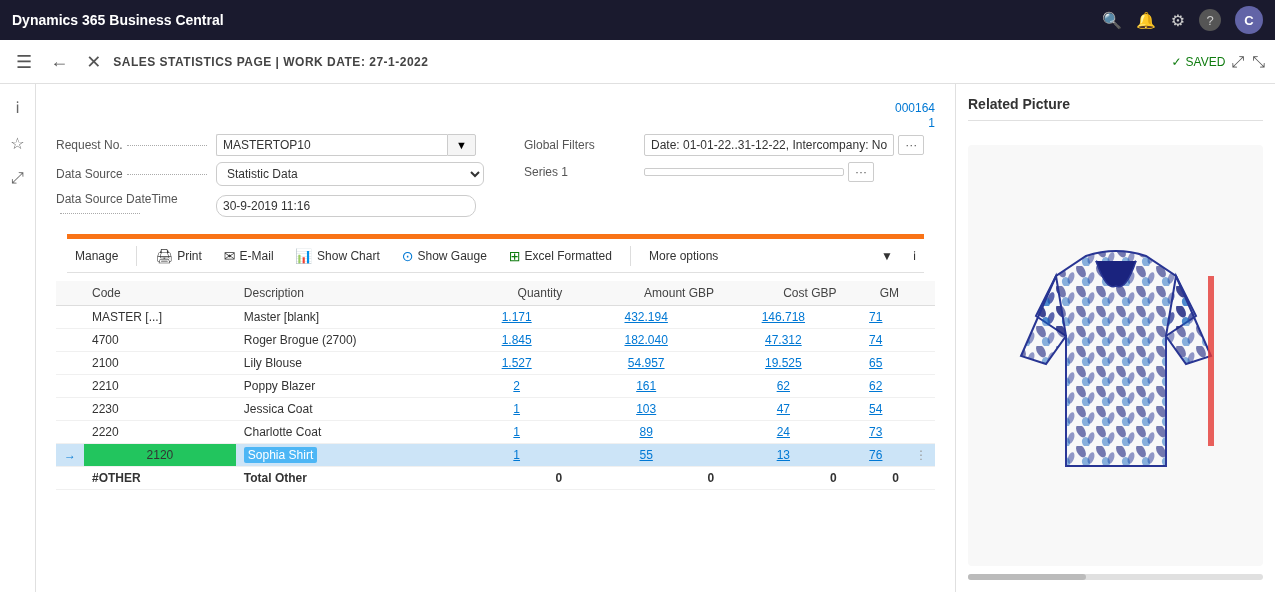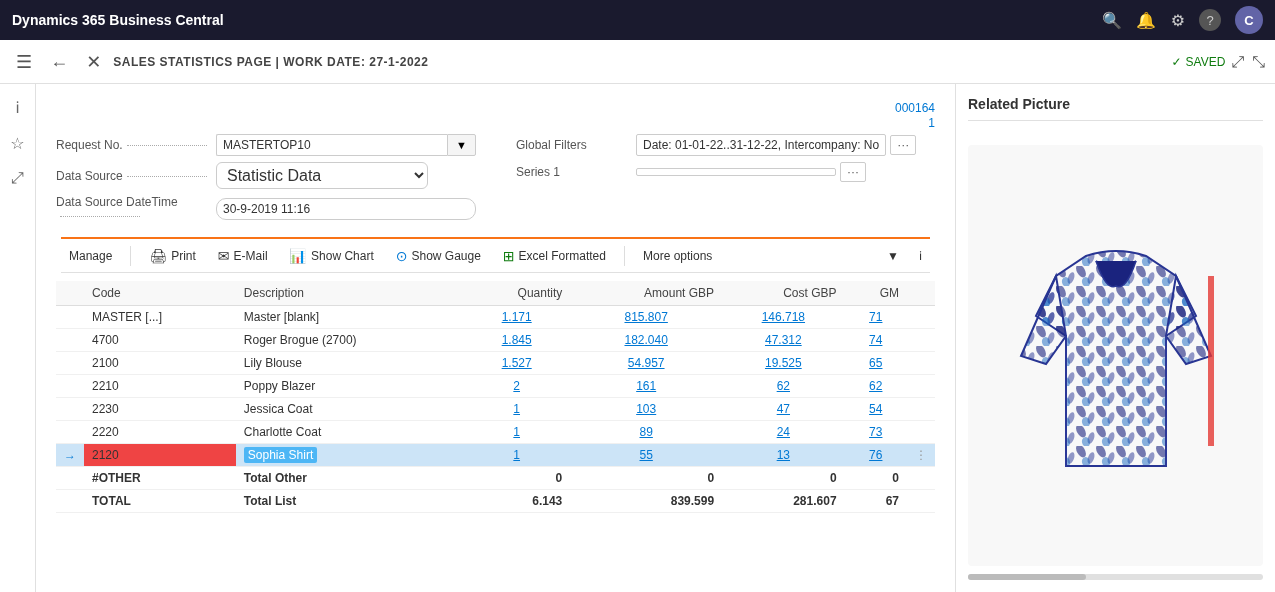--- a/index.html
+++ b/index.html
@@ -80,22 +80,22 @@
       padding: 3px 6px;
       font-size: 12px;
       width: 260px;
       color: #333;
       background: #fff;
     }
     .form-select {
       border: 1px solid #ccc;
       border-radius: 6px;
       padding: 3px 6px;
-      font-size: 16px;
-      width: 212px;
+      font-size: 12px;
+      width: 268px;
       color: #333;
       background: #fff;
       appearance: auto;
     }
     .form-input-with-btn {
       display: flex;
       width: 260px;
     }
     .form-input-with-btn input {
       flex: 1;
@@ -147,24 +147,24 @@
       padding: 2px 6px;
       cursor: pointer;
       font-size: 12px;
       color: #555;
     }
 
     
     .toolbar {
       display: flex;
       align-items: center;
-      border-top: 2px solid #f97316;
+      border-top: 5px solid #f97316;
       border-bottom: 1px solid #e0e0e0;
       padding: 4px 0;
-      margin: 8px 5px;
+      margin: 8px 11px;
       gap: 6px;
     }
     .toolbar-btn {
       display: flex;
       align-items: center;
       gap: 4px;
       background: none;
       border: none;
       cursor: pointer;
       padding: 4px 8px;
@@ -370,21 +370,21 @@
           <th class="num">GM</th>
           <th style="width:20px;"></th>
         </tr>
       </thead>
       <tbody id="table-body">
       <tr>
             <td></td>
             <td>MASTER [...]</td>
             <td>Master [blank]</td>
             <td class="num">1.171</td>
-            <td class="num">815.807</td>
+            <td class="num">432.194</td>
             <td class="num">146.718</td>
             <td class="num">71</td>
             <td></td>
           </tr>
           <tr>
             <td></td>
             <td>4700</td>
             <td>Roger Brogue (2700)</td>
             <td class="num">1.845</td>
             <td class="num">182.040</td>
@@ -427,46 +427,36 @@
             <td>2220</td>
             <td>Charlotte Coat</td>
             <td class="num">1</td>
             <td class="num">89</td>
             <td class="num">24</td>
             <td class="num">73</td>
             <td></td>
           </tr>
           <tr class="active-row">
             <td><span class="row-arrow">→</span></td>
-            <td style="background: #ef4444;">2120</td>
+            <td style="background: #22c55e; text-align: center;">2120</td>
             <td><span style="background:#4db6f5;color:#fff;padding:1px 4px;border-radius:2px;">Sophia Shirt</span></td>
             <td class="num">1</td>
             <td class="num">55</td>
             <td class="num">13</td>
             <td class="num">76</td>
             <td><span class="row-dots">⋮</span></td>
           </tr>
           <tr class="total-row">
             <td></td>
             <td>#OTHER</td>
             <td>Total Other</td>
             <td class="num-dark">0</td>
             <td class="num-dark">0</td>
             <td class="num-dark">0</td>
             <td class="num-dark">0</td>
-            <td></td>
-          </tr>
-          <tr class="total-row">
-            <td></td>
-            <td>TOTAL</td>
-            <td>Total List</td>
-            <td class="num-dark">6.143</td>
-            <td class="num-dark">839.599</td>
-            <td class="num-dark">281.607</td>
-            <td class="num-dark">67</td>
             <td></td>
           </tr>
         </tbody>
     </table>
 
   </div>
 
   <div class="right-panel">
     <div class="right-panel-title">Related Picture</div>
     <div class="product-image-container">

